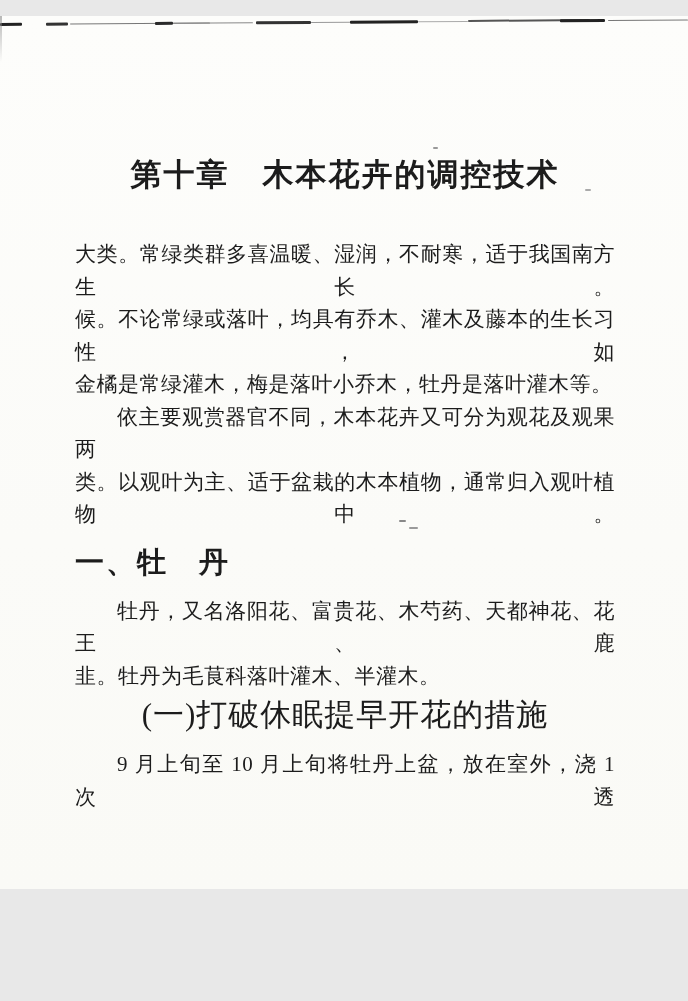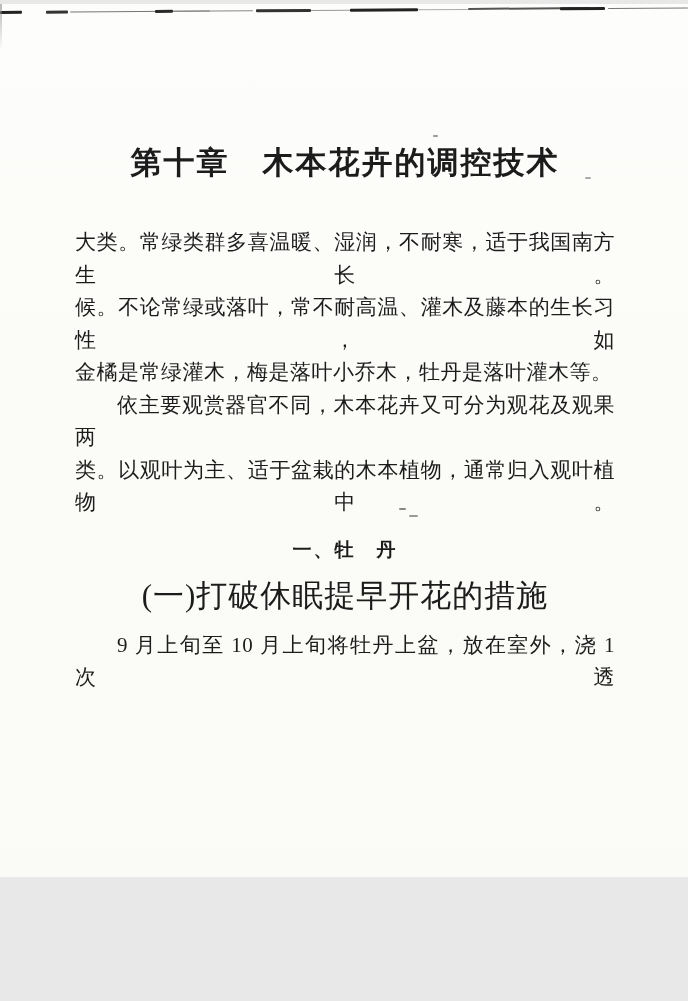--- a/index.html
+++ b/index.html
@@ -1,19 +1,19 @@
 <!DOCTYPE html>
 <html><head>
 <meta charset="utf-8">
 <style>
   html,body{margin:0;padding:0;background:#e8e8e8;}
   .page{
     position:relative;
     width:688px;height:873px;
-    margin:4px auto;
+    margin:16px auto;
     background:linear-gradient(180deg,#fdfdfb 0%,#fbfbf8 60%,#fafaf6 100%);
     overflow:hidden;
     font-family:"Liberation Serif","DejaVu Serif",serif;
     color:#1c1c1c;
   }
   .content{
     padding:138px 73px 0 75px; 
   }
   .chapter-title{
     margin:0 0 42px 0;
@@ -30,23 +30,23 @@
     line-height:32.5px;
     text-align:justify;
     text-align-last:justify;
     text-justify:inter-character;
     letter-spacing:0.5px;
   }
   .line.indent{text-indent:2em;}
   .line.end{text-align-last:left;}
   .section-heading{
     margin:16px 0 18px 0;
-    font-size:19px;
+    font-size:29px;
     font-weight:700;
-    text-align:center;
+    text-align:left;
     letter-spacing:2px;
     line-height:30px;
   }
   .subsection-heading{
     margin:10px 0 20px 0;
     font-size:31px;
     font-weight:400;
     text-align:center;
     letter-spacing:1px;
     line-height:26px;
@@ -126,31 +126,35 @@
   <span class="speck sp5"></span>
   <span class="edge-smudge"></span>
 
   <div class="content">
 
     <h1 class="chapter-title">第十章　木本花卉的调控技术</h1>
 
 
     <p class="para">
       <span class="line">大类。常绿类群多喜温暖、湿润，不耐寒，适于我国南方生长。</span>
-      <span class="line">候。不论常绿或落叶，常不耐高温、灌木及藤本的生长习性，如</span>
+      <span class="line">候。不论常绿或落叶，均具有乔木、灌木及藤本的生长习性，如</span>
       <span class="line end">金橘是常绿灌木，梅是落叶小乔木，牡丹是落叶灌木等。</span>
     </p>
 
     <p class="para">
       <span class="line indent">依主要观赏器官不同，木本花卉又可分为观花及观果两</span>
       <span class="line">类。以观叶为主、适于盆栽的木本植物，通常归入观叶植物中。</span>
     </p>
 
     <h2 class="section-heading">一、牡　丹</h2>
 
+    <p class="para">
+      <span class="line indent">牡丹，又名洛阳花、富贵花、木芍药、天都神花、花王、鹿</span>
+      <span class="line end">韭。牡丹为毛茛科落叶灌木、半灌木。</span>
+    </p>
 
     <h3 class="subsection-heading">(一)打破休眠提早开花的措施</h3>
 
     <p class="para">
       <span class="line indent">9 月上旬至 10 月上旬将牡丹上盆，放在室外，浇 1 次透</span>
 
     </p>
 
   </div>
 

